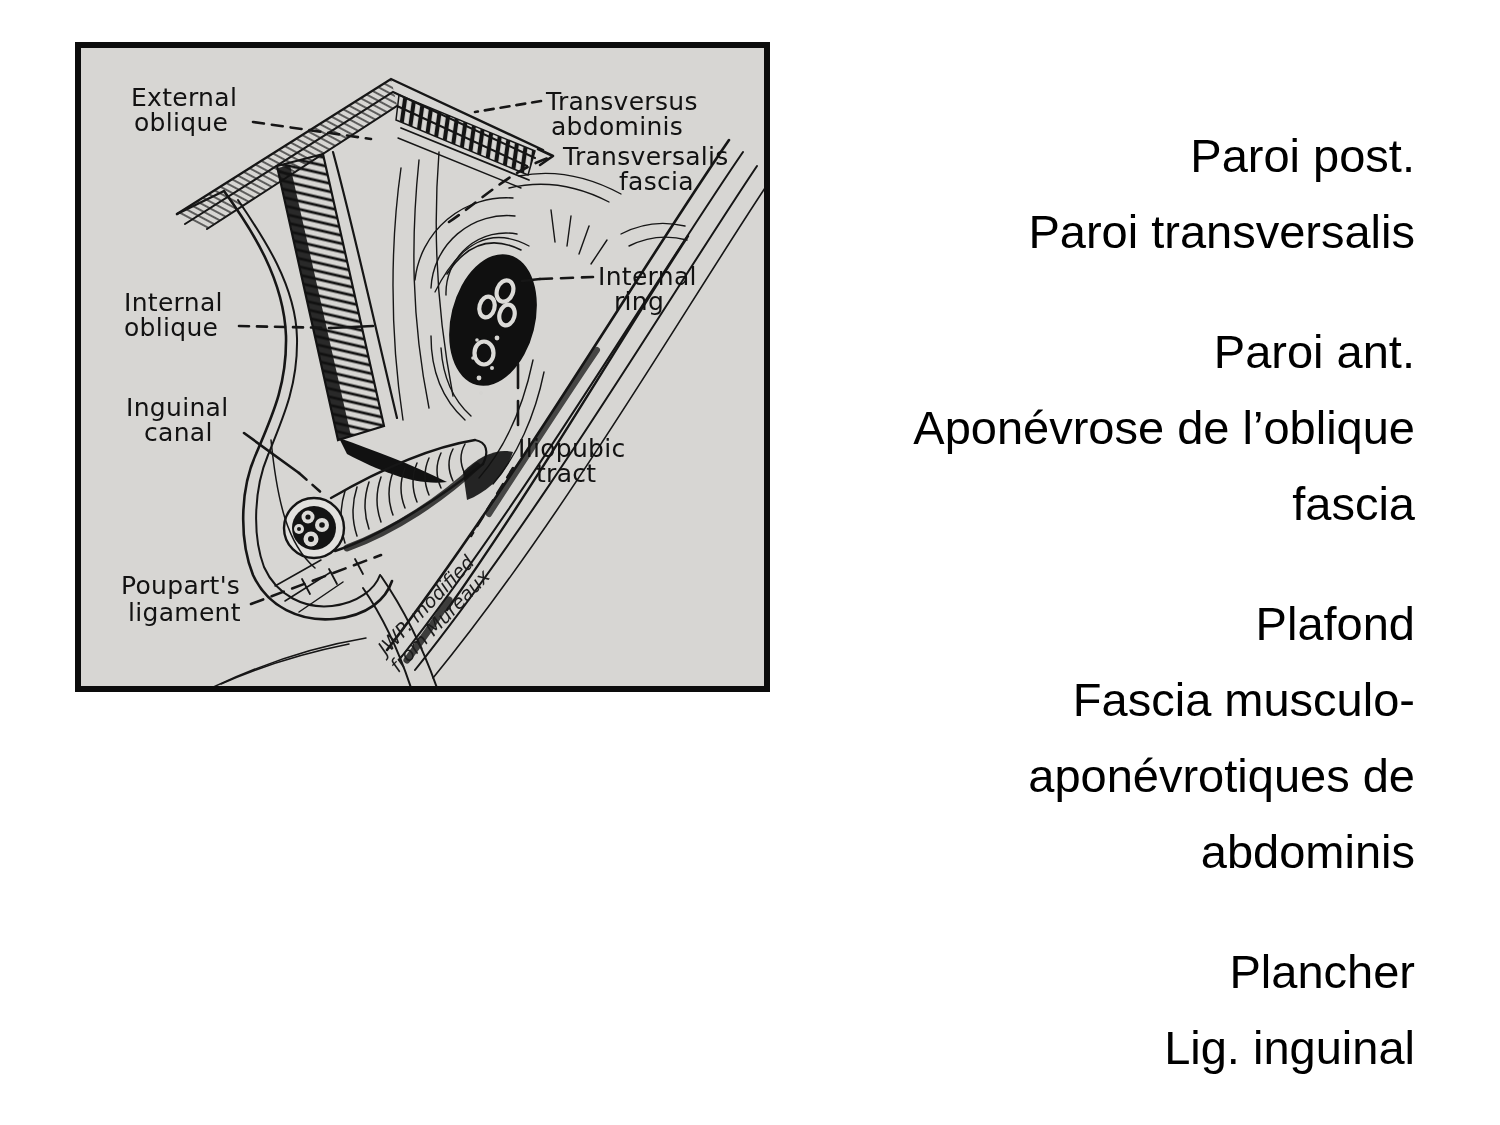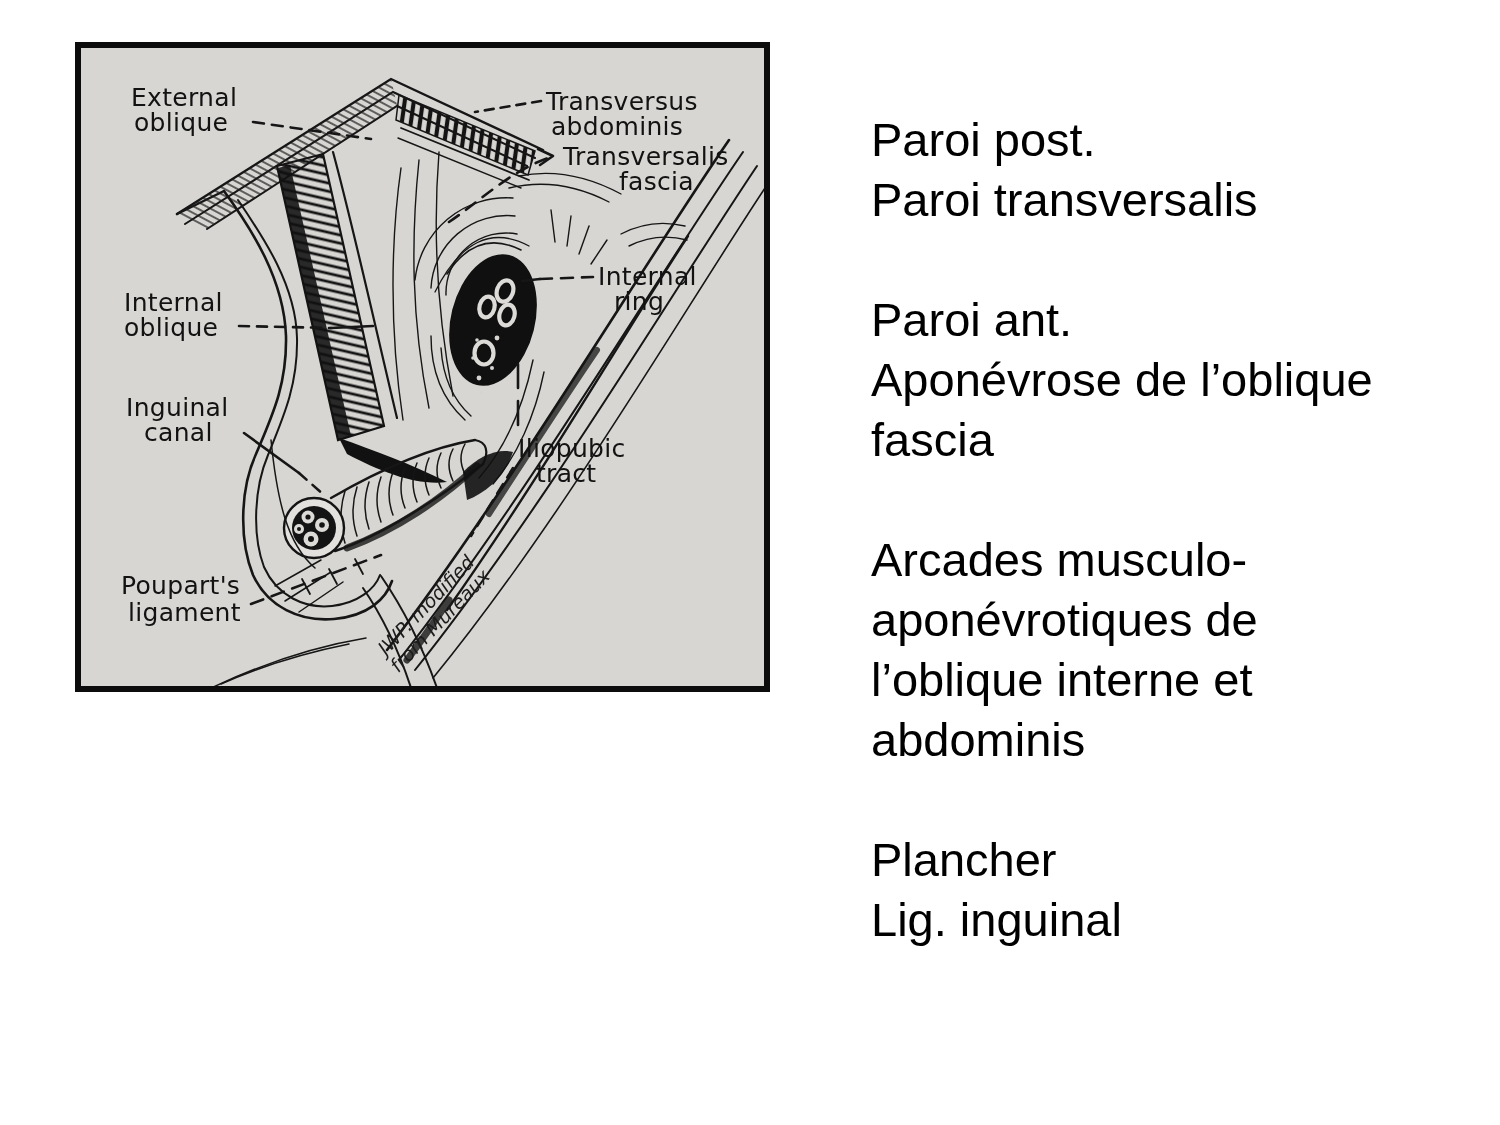--- a/index.html
+++ b/index.html
@@ -3,41 +3,41 @@
 <meta charset="utf-8">
 <style>
   html,body{margin:0;padding:0;}
   body{
     width:1500px;height:1125px;
     background:#ffffff;
     font-family:"Liberation Sans", sans-serif;
     position:relative;
     overflow:hidden;
   }
-  .slide{position:absolute;inset:0;}
+  .slide{position:absolute;inset:0;text-align:right;}
   .figure-frame{
     position:absolute;
     left:75px;top:42px;
     width:695px;height:650px;
     box-sizing:border-box;
     border:6px solid #0c0c0c;
     background:#d7d6d3;
   }
   .figure-frame svg{display:block;width:100%;height:100%;}
   .caption{
     position:absolute;
     left:871px;top:110px;
     width:560px;
     color:#000000;
     font-size:47px;
     line-height:60px;
     letter-spacing:0px;
   }
   .caption .group{margin:0 0 60px 0;}
-  .caption p{margin:0;}
+  .caption p{margin:16px;}
   
   .ink{stroke:#161616;fill:none;stroke-linecap:round;}
   .lbl{font-family:"DejaVu Sans", sans-serif;font-size:25px;fill:#121212;letter-spacing:0.3px;}
   .sig{font-family:"DejaVu Sans", sans-serif;font-style:italic;font-size:19px;fill:#1c1c1c;}
 </style>
 </head>
 <body>
 
 <div class="slide">
 
@@ -255,23 +255,23 @@
     <div class="group">
       <p>Paroi post.</p>
       <p>Paroi transversalis</p>
     </div>
     <div class="group">
       <p>Paroi ant.</p>
       <p>Aponévrose de l’oblique</p>
       <p>fascia</p>
     </div>
     <div class="group">
-      <p>Arcades musculo-</p>
+      <p>Plafond</p>
+      <p>Fascia musculo-</p>
       <p>aponévrotiques de</p>
-      <p>l’oblique interne et</p>
       <p>abdominis</p>
     </div>
     <div class="group">
       <p>Plancher</p>
       <p>Lig. inguinal</p>
     </div>
   </div>
 
 </div>
 

